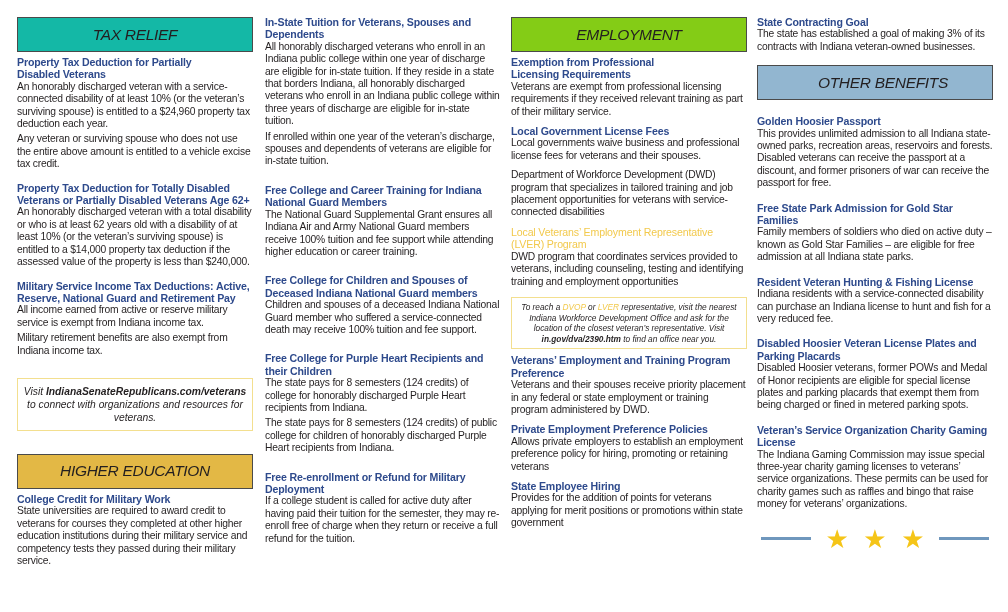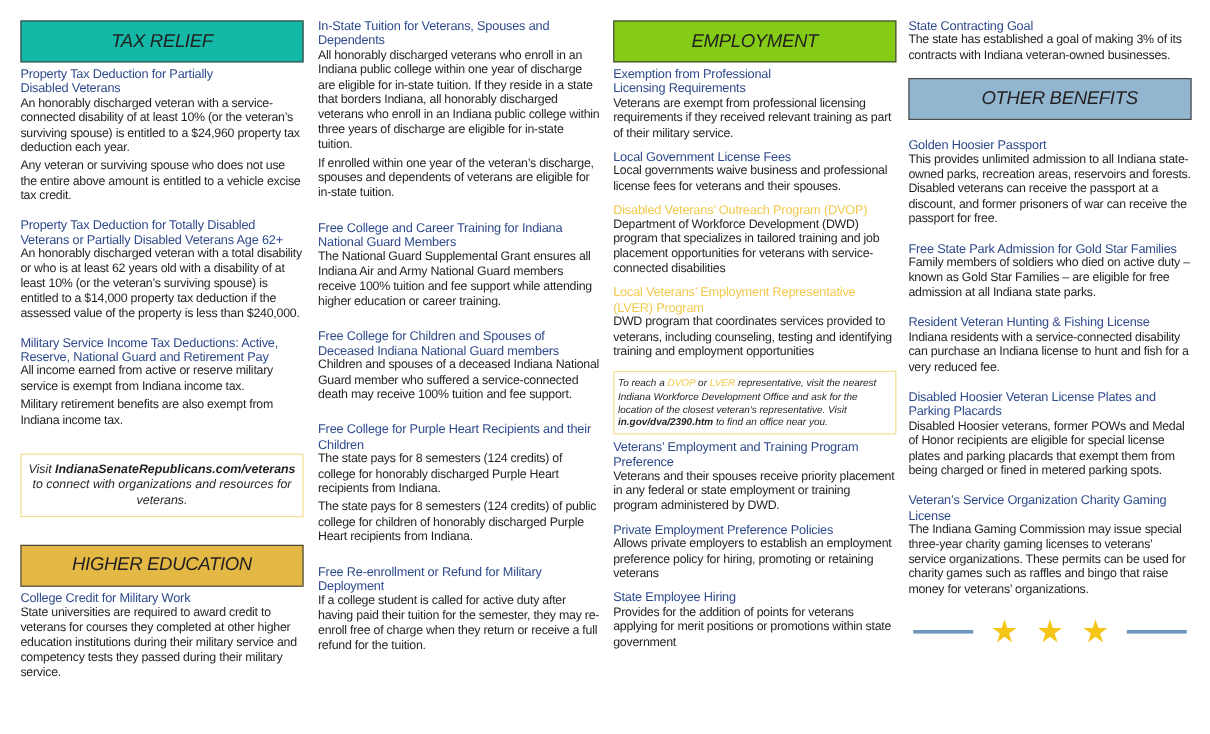--- a/index.html
+++ b/index.html
@@ -16,36 +16,36 @@
     display: flex; align-items: center; justify-content: center;
     font-style: italic; font-size: 15.5px; letter-spacing: -0.3px; color: #231f20;
   }
   .banner.tax { background: #14b8a6; }
   .banner.edu { background: #e3b845; }
   .banner.emp { background: #84cc16; }
   .banner.oth { background: #92b6d0; padding-left: 16px; }
 
   .item { margin-bottom: 7px; }
   .item h3 {
-    font-size: 10.6px; line-height: 12.4px; font-weight: normal;
+    font-size: 10.6px; line-height: 12.4px; font-weight: bold;
     color: #2e4a8c; letter-spacing: -0.15px;
   }
   .item h3.gold { color: #f2c94c; font-weight: normal; }
   .item p {
     font-size: 10.3px; line-height: 12.4px; letter-spacing: -0.2px; color: #231f20;
   }
   .item p + p { margin-top: 3px; }
 
   .callout {
     border: 1.5px solid #f3df8f; text-align: center; font-style: italic;
     font-size: 10.3px; line-height: 13px; padding: 6px 4px; color: #231f20;
   }
   .callout b { font-weight: bold; }
   .callout-small {
-    border: 1.5px solid #f3df8f; font-style: italic;
+    border: 1.5px solid #f3df8f; text-align: center; font-style: italic;
     font-size: 8.3px; line-height: 10.6px; padding: 4px 3px; color: #231f20;
   }
   .callout-small .hl { color: #f2c94c; }
   .callout-small b { font-weight: bold; }
 
   .stars-row { display: flex; align-items: center; justify-content: space-between; width: 228px; margin-left: 4px; }
   .stars-row .line { width: 50px; height: 3px; background: #6f97bd; }
   .stars-row .star { color: #f5c518; font-size: 26px; line-height: 26px; }
 </style>
 </head>
@@ -126,21 +126,20 @@
   <div style="height:4px"></div>
   <div class="item">
     <h3 style="width:150px">Exemption from Professional Licensing Requirements</h3>
     <p>Veterans are exempt from professional licensing requirements if they received relevant training as part of their military service.</p>
   </div>
   <div class="item">
     <h3>Local Government License Fees</h3>
     <p>Local governments waive business and professional license fees for veterans and their spouses.</p>
   </div>
   <div class="item">
-    <h3 class="gold">Disabled Veterans’ Outreach Program (DVOP)</h3>
     <p>Department of Workforce Development (DWD) program that specializes in tailored training and job placement opportunities for veterans with service-connected disabilities</p>
   </div>
   <div class="item">
     <h3 class="gold">Local Veterans’ Employment Representative (LVER) Program</h3>
     <p>DWD program that coordinates services provided to veterans, including counseling, testing and identifying training and employment opportunities</p>
   </div>
   <div style="height:2px"></div>
   <div class="callout-small">
     <span>To reach a </span><span class="hl">DVOP</span><span> or </span><span class="hl">LVER</span><span> representative, visit the nearest Indiana Workforce Development Office and ask for the location of the closest veteran’s representative. Visit </span><b>in.gov/dva/2390.htm</b><span> to find an office near you.</span>
   </div>

